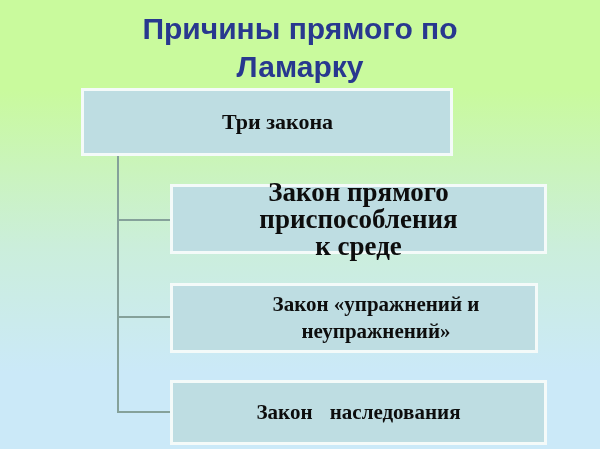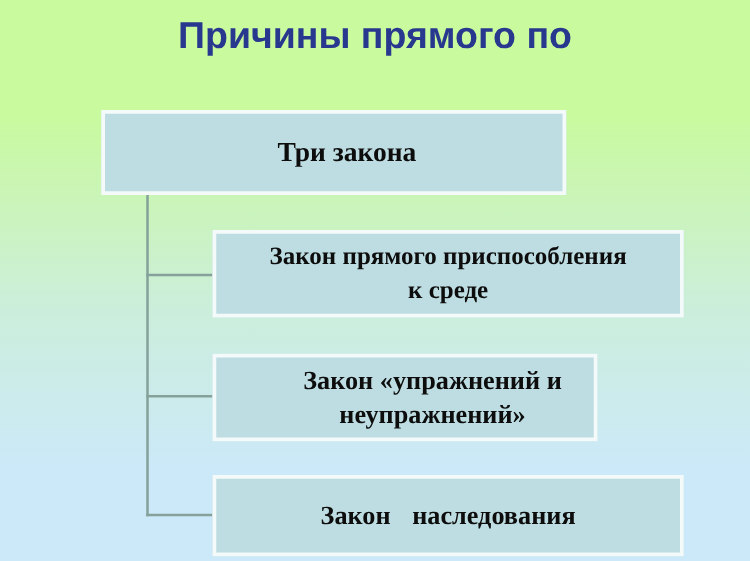--- a/index.html
+++ b/index.html
@@ -50,41 +50,42 @@
     flex-direction: column;
     align-items: center;
     justify-content: center;
     text-align: center;
     font-family: "Liberation Serif", serif;
     font-weight: bold;
     color: var(--box-text);
   }
   .box span { display: block; }
   .box-1 { left: 81px;  top: 88px;  width: 372px; height: 68px; font-size: 22px; line-height: 28px; padding-left: 21px; }
-  .box-2 { left: 170px; top: 184px; width: 377px; height: 70px; font-size: 20px; line-height: 27px; }
-  .box-3 { left: 170px; top: 283px; width: 308px; height: 70px; font-size: 21px; line-height: 27px; padding-left: 44px; }
+  .box-2 { left: 170px; top: 184px; width: 377px; height: 70px; font-size: 27px; line-height: 27px; }
+  .box-3 { left: 170px; top: 283px; width: 368px; height: 70px; font-size: 21px; line-height: 27px; padding-left: 44px; }
   .box-4 { left: 170px; top: 380px; width: 377px; height: 65px; font-size: 21px; line-height: 27px; gap: 25px; }
   .ws1 { word-spacing: 12px; }
   .ws2 { word-spacing: 22px; }
   .connector {
     position: absolute;
     background: var(--connector);
   }
   .trunk    { left: 117px; top: 156px; width: 2px;  height: 257px; }
   .branch-1 { left: 117px; top: 219px; width: 53px; height: 2px; }
   .branch-2 { left: 117px; top: 316px; width: 53px; height: 2px; }
   .branch-3 { left: 117px; top: 411px; width: 53px; height: 2px; }
 </style>
 </head>
 <body>
 
 <div class="slide">
 
   <div class="title">
     <span>Причины прямого по</span>
+    <span>Ламарку</span>
   </div>
 
   <div class="connector trunk"></div>
   <div class="connector branch-1"></div>
   <div class="connector branch-2"></div>
   <div class="connector branch-3"></div>
 
   <div class="box box-1">
     <span>Три закона</span>
   </div>

